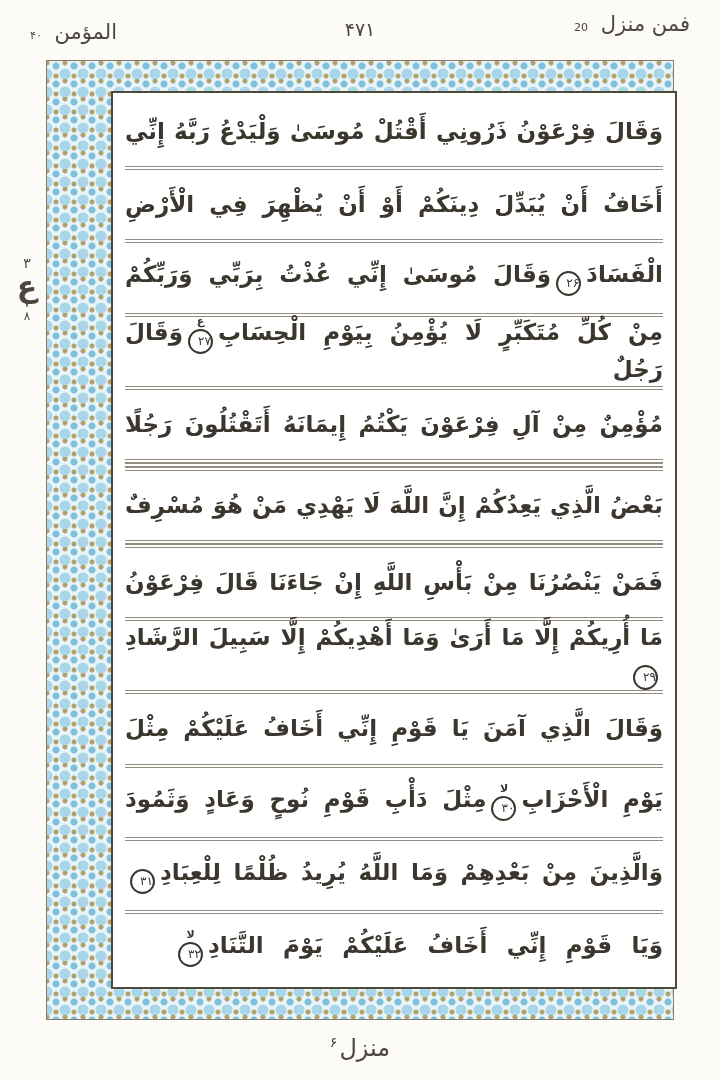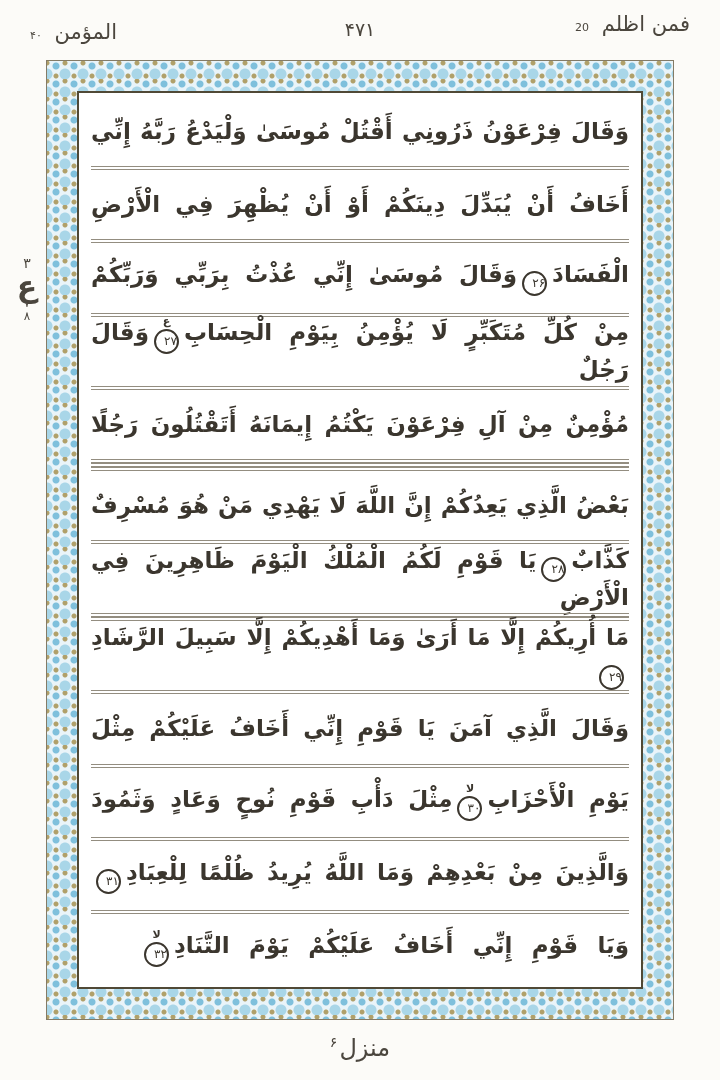--- a/index.html
+++ b/index.html
@@ -50,20 +50,21 @@
       radial-gradient(circle at 0px 2px,  var(--band-tan) 0 2px, rgba(0,0,0,0) 3px),
       radial-gradient(circle at 18px 2px, var(--band-tan) 0 2px, rgba(0,0,0,0) 3px);
     background-size:18px 18px;
   }
   .inner{
     width:100%;height:100%;
     background:#fff;
     border:2px solid var(--inner-border);
     box-shadow:inset 0 0 0 1px #fff;
     padding:4px 12px;
+    margin-left:34px;
   }
   .lines{width:100%;height:100%;display:flex;flex-direction:column;}
   .row{flex:1;display:flex;min-height:0;}
   .line{
     width:100%;align-self:center;
     direction:rtl;text-align:justify;text-align-last:justify;
     font-size:23px;font-weight:700;color:var(--ink);
     line-height:1.35;
   }
   .row.last .line{padding-left:48px;}
@@ -86,21 +87,21 @@
   .waqf{font-size:12px;vertical-align:super;margin:0 3px;}
   
   .footer{position:absolute;bottom:18px;left:0;right:0;text-align:center;color:var(--hdr-ink);font-size:24px;direction:rtl;}
   .footer .f-num{font-size:14px;vertical-align:super;margin-right:2px;}
 </style>
 </head>
 <body>
 
 <div class="header">
   <div class="hdr-item hdr-right">
-    <span>فمن اظلم</span>
+    <span>فمن منزل</span>
     <span class="hdr-num">20</span>
   </div>
   <div class="hdr-item hdr-center">۴۷۱</div>
   <div class="hdr-item hdr-left">
     <span>المؤمن</span>
     <span class="hdr-num">۴۰</span>
   </div>
 </div>
 
 <div class="ruku">
@@ -132,24 +133,24 @@
         <div class="row">
           <div class="line" dir="rtl" lang="ar"><span class="txt">مُؤْمِنٌ مِنْ آلِ فِرْعَوْنَ يَكْتُمُ إِيمَانَهُ أَتَقْتُلُونَ رَجُلًا</span></div>
         </div>
         <div class="sep"></div>
         <div class="sep"></div>
         <div class="sep"></div>
         <div class="row">
           <div class="line" dir="rtl" lang="ar"><span class="txt">بَعْضُ الَّذِي يَعِدُكُمْ إِنَّ اللَّهَ لَا يَهْدِي مَنْ هُوَ مُسْرِفٌ</span></div>
         </div>
         <div class="sep"></div>
+        <div class="sep"></div>
         <div class="row">
-          <div class="line" dir="rtl" lang="ar"><span class="txt">كَذَّابٌ</span><span class="ayah"><span class="num">۲۸</span></span><span class="txt">يَا قَوْمِ لَكُمُ الْمُلْكُ الْيَوْمَ ظَاهِرِينَ فِي الْأَرْضِ</span></div>
+          <div class="line" dir="rtl" lang="ar"><span class="txt">فَمَنْ يَنْصُرُنَا مِنْ بَأْسِ اللَّهِ إِنْ جَاءَنَا قَالَ فِرْعَوْنُ</span></div>
         </div>
-        <div class="sep"></div>
         <div class="sep"></div>
         <div class="row">
           <div class="line" dir="rtl" lang="ar"><span class="txt">مَا أُرِيكُمْ إِلَّا مَا أَرَىٰ وَمَا أَهْدِيكُمْ إِلَّا سَبِيلَ الرَّشَادِ</span><span class="ayah"><span class="num">۲۹</span></span></div>
         </div>
         <div class="sep"></div>
         <div class="row">
           <div class="line" dir="rtl" lang="ar"><span class="txt">وَقَالَ الَّذِي آمَنَ يَا قَوْمِ إِنِّي أَخَافُ عَلَيْكُمْ مِثْلَ</span></div>
         </div>
         <div class="sep"></div>
         <div class="row">

